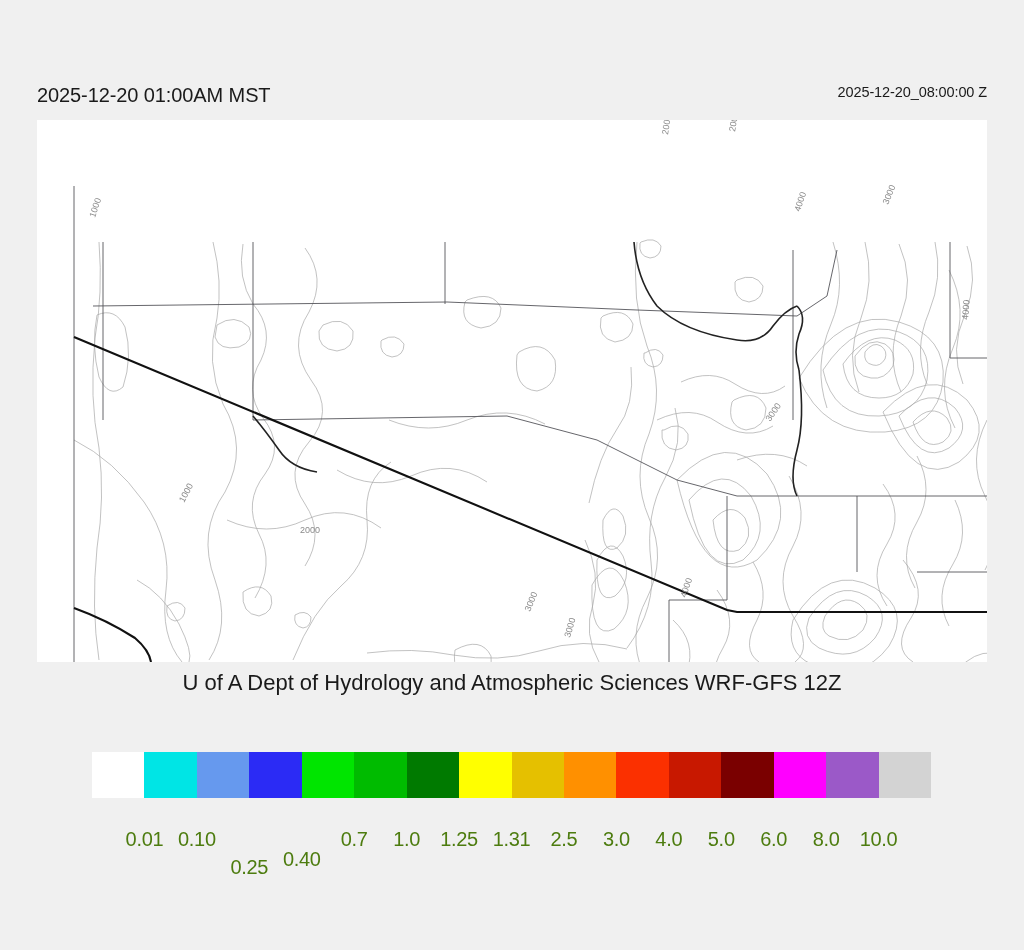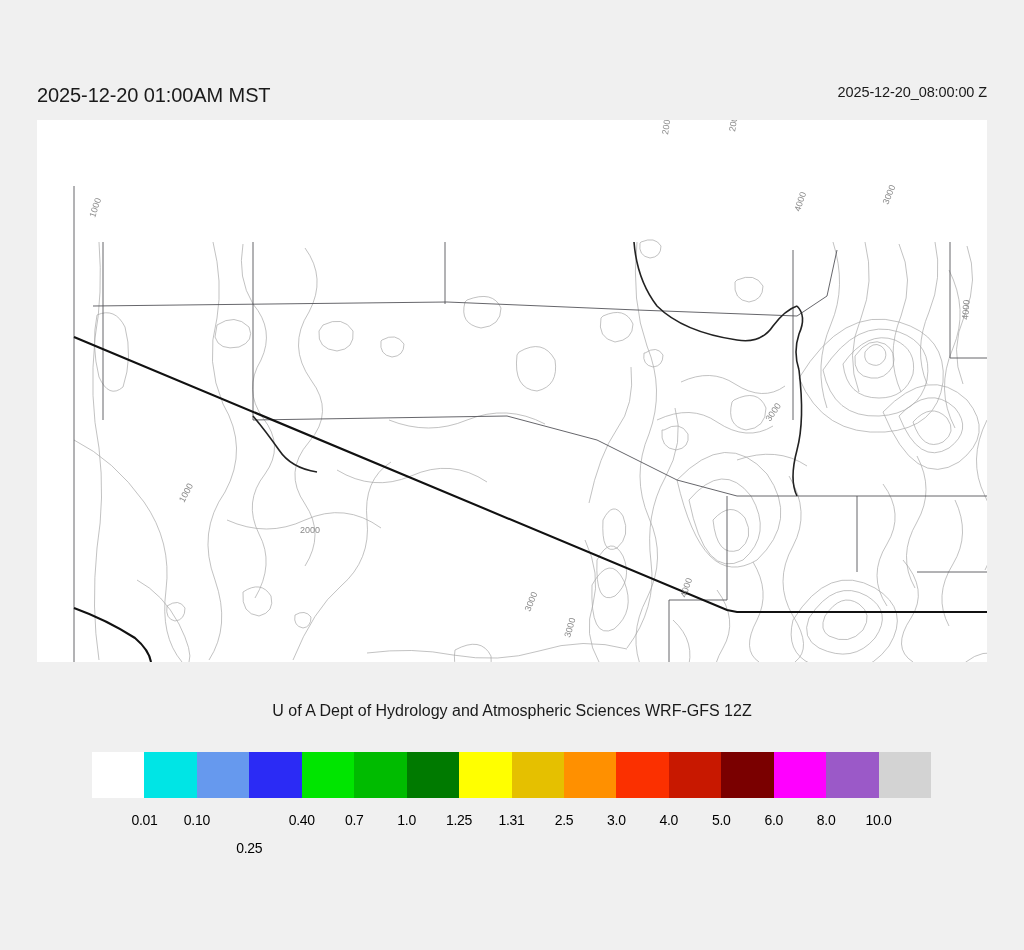--- a/index.html
+++ b/index.html
@@ -65,24 +65,24 @@
   .map-svg {
     display: block;
     width: 950px;
     height: 542px;
   }
 
   
   .caption {
     position: absolute;
     left: 0;
-    top: 702px;
+    top: 670px;
     width: 1024px;
     text-align: center;
-    font-size: 16px;
+    font-size: 22px;
     color: #1a1a1a;
     white-space: nowrap;
   }
 
   
   .colorbar-wrap {
     position: absolute;
     left: 92px;
     top: 752px;
     width: 839px;
@@ -99,24 +99,24 @@
   }
   .cb-ticks {
     position: absolute;
     left: 92px;
     top: 812px;
     width: 839px;
     height: 26px;
   }
   .cb-tick {
     position: absolute;
-    top: 0;
+    top: 16px;
     transform: translateX(-50%);
-    font-size: 14px;
-    color: #000000;
+    font-size: 20px;
+    color: #4d7c0f;
     white-space: nowrap;
     letter-spacing: -0.3px;
   }
 
   .contour-label {
     font-family: "Liberation Sans", sans-serif;
     font-size: 9px;
     fill: #8a8a8a;
   }
 </style>
@@ -292,21 +292,21 @@
       <div class="cb-swatch" style="background: rgb(122, 0, 0);"></div>
       <div class="cb-swatch" style="background: rgb(255, 0, 255);"></div>
       <div class="cb-swatch" style="background: rgb(155, 89, 200);"></div>
       <div class="cb-swatch" style="background: rgb(211, 211, 211);"></div>
     </div>
 </div>
 <div class="cb-ticks" id="cbticks">
     <div class="cb-tick" style="left: 6.25%;">0.01</div>
     <div class="cb-tick" style="left: 12.5%;">0.10</div>
     <div class="cb-tick" style="left: 18.75%; margin-top: 28px;">0.25</div>
-    <div class="cb-tick" style="left: 25%;">0.40</div>
+    <div class="cb-tick" style="left: 25%; margin-top: 20px;">0.40</div>
     <div class="cb-tick" style="left: 31.25%;">0.7</div>
     <div class="cb-tick" style="left: 37.5%;">1.0</div>
     <div class="cb-tick" style="left: 43.75%;">1.25</div>
     <div class="cb-tick" style="left: 50%;">1.31</div>
     <div class="cb-tick" style="left: 56.25%;">2.5</div>
     <div class="cb-tick" style="left: 62.5%;">3.0</div>
     <div class="cb-tick" style="left: 68.75%;">4.0</div>
     <div class="cb-tick" style="left: 75%;">5.0</div>
     <div class="cb-tick" style="left: 81.25%;">6.0</div>
     <div class="cb-tick" style="left: 87.5%;">8.0</div>

